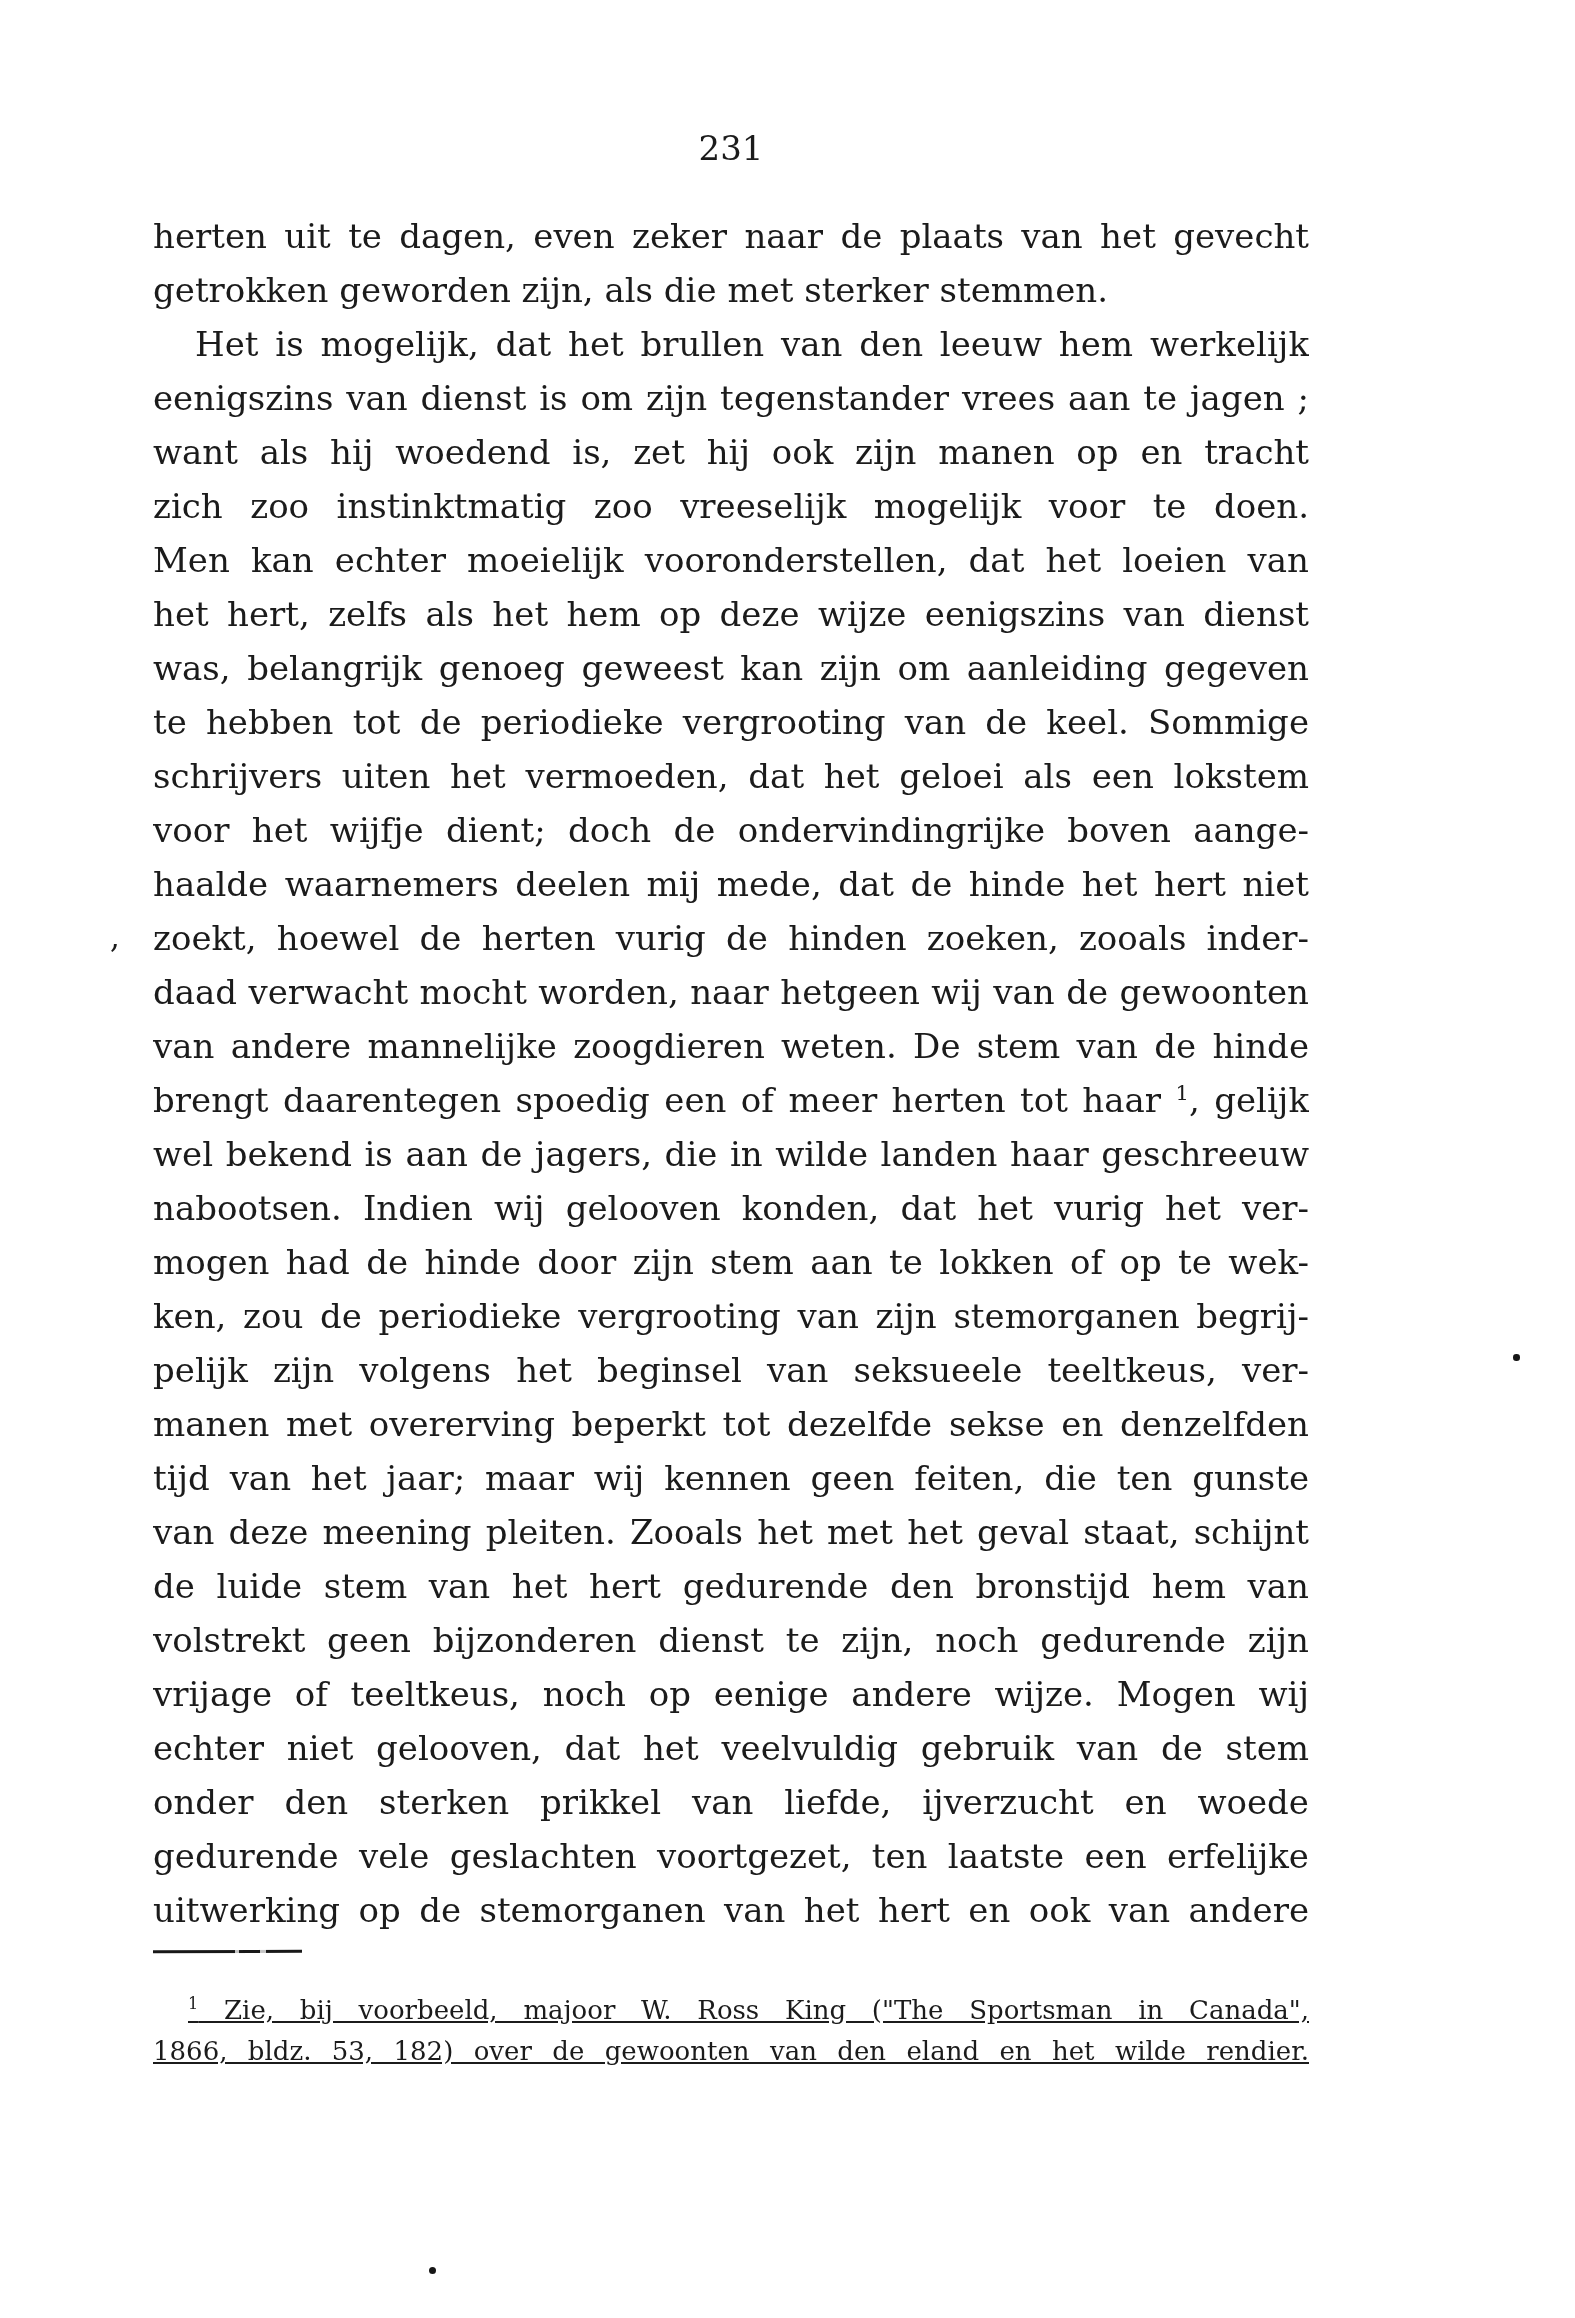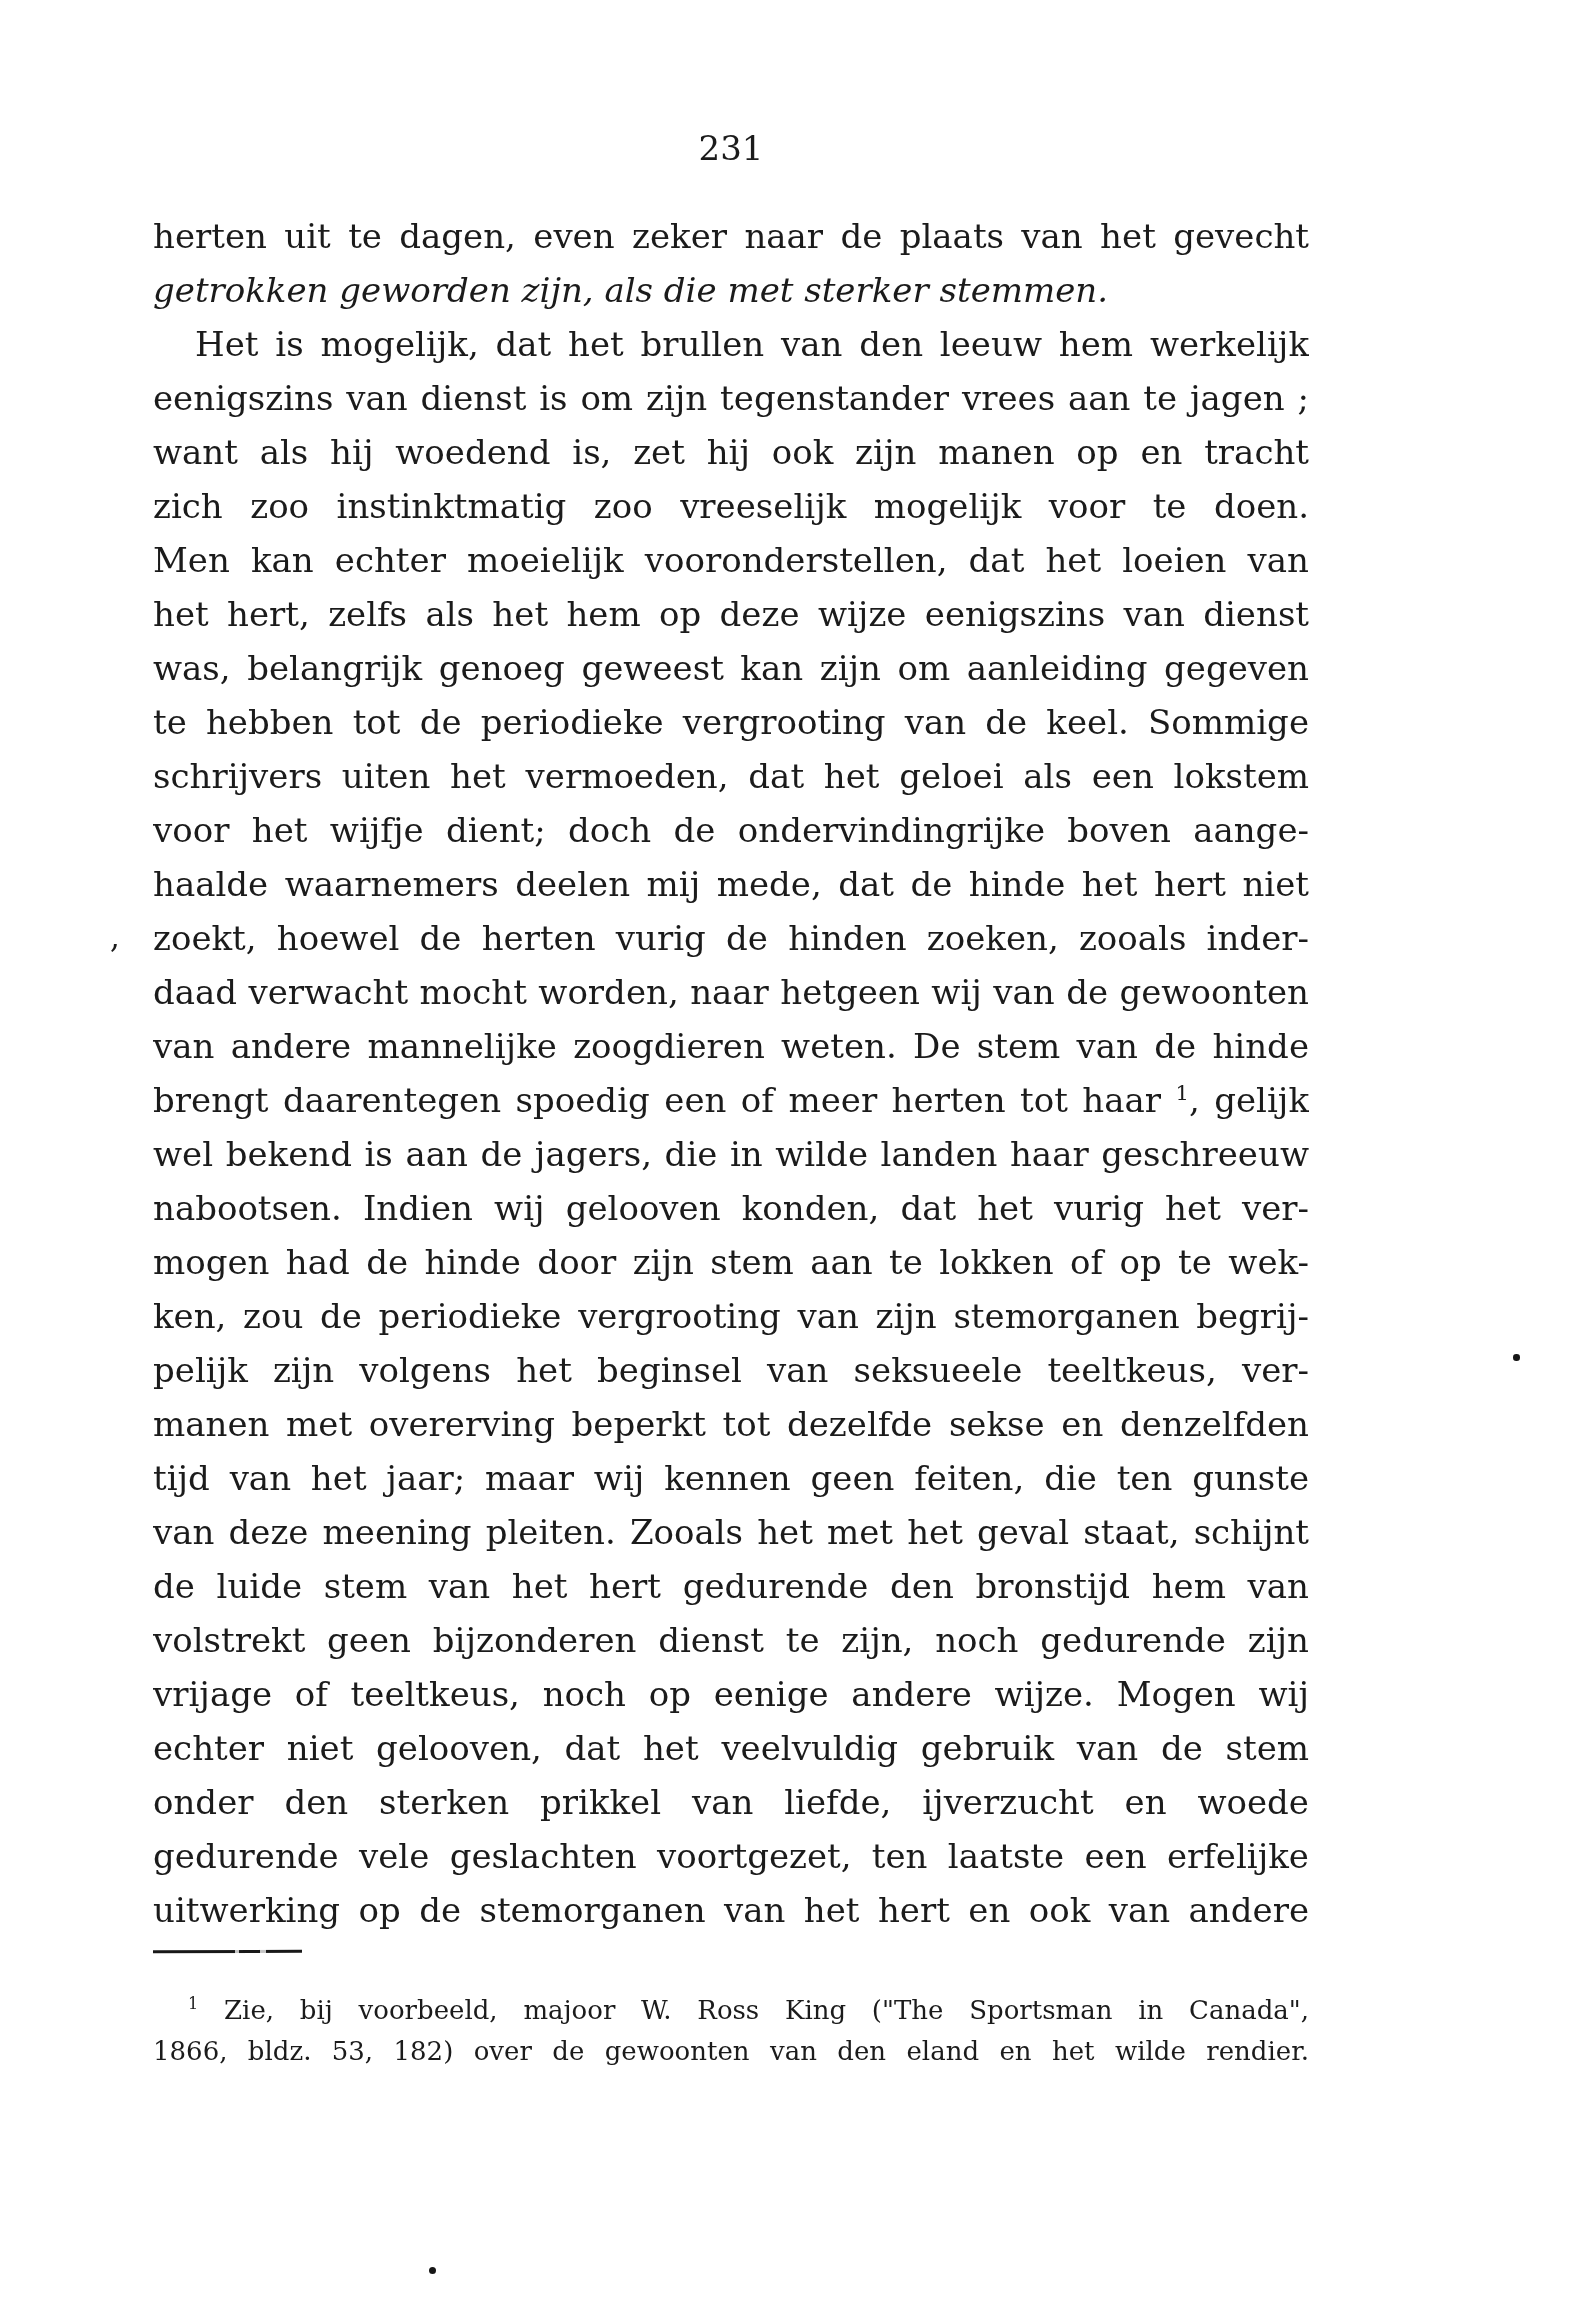--- a/index.html
+++ b/index.html
@@ -39,25 +39,25 @@
     height: 54px;
     line-height: 54px;
     text-align: justify;
     text-align-last: justify;
     overflow: hidden;
     white-space: normal;
   }
   .footnote .line {
     height: 41px;
     line-height: 41px;
+    text-decoration: underline;
   }
   .line.short {
     text-align: left;
     text-align-last: left;
-    font-style: italic;
   }
   .line.indent { text-indent: 42px; }
   .footnote .line.indent { text-indent: 35px; }
   .sup {
     vertical-align: super;
     font-size: 0.62em;
     line-height: 0;
   }
   .footnote-rule {
     position: absolute;

